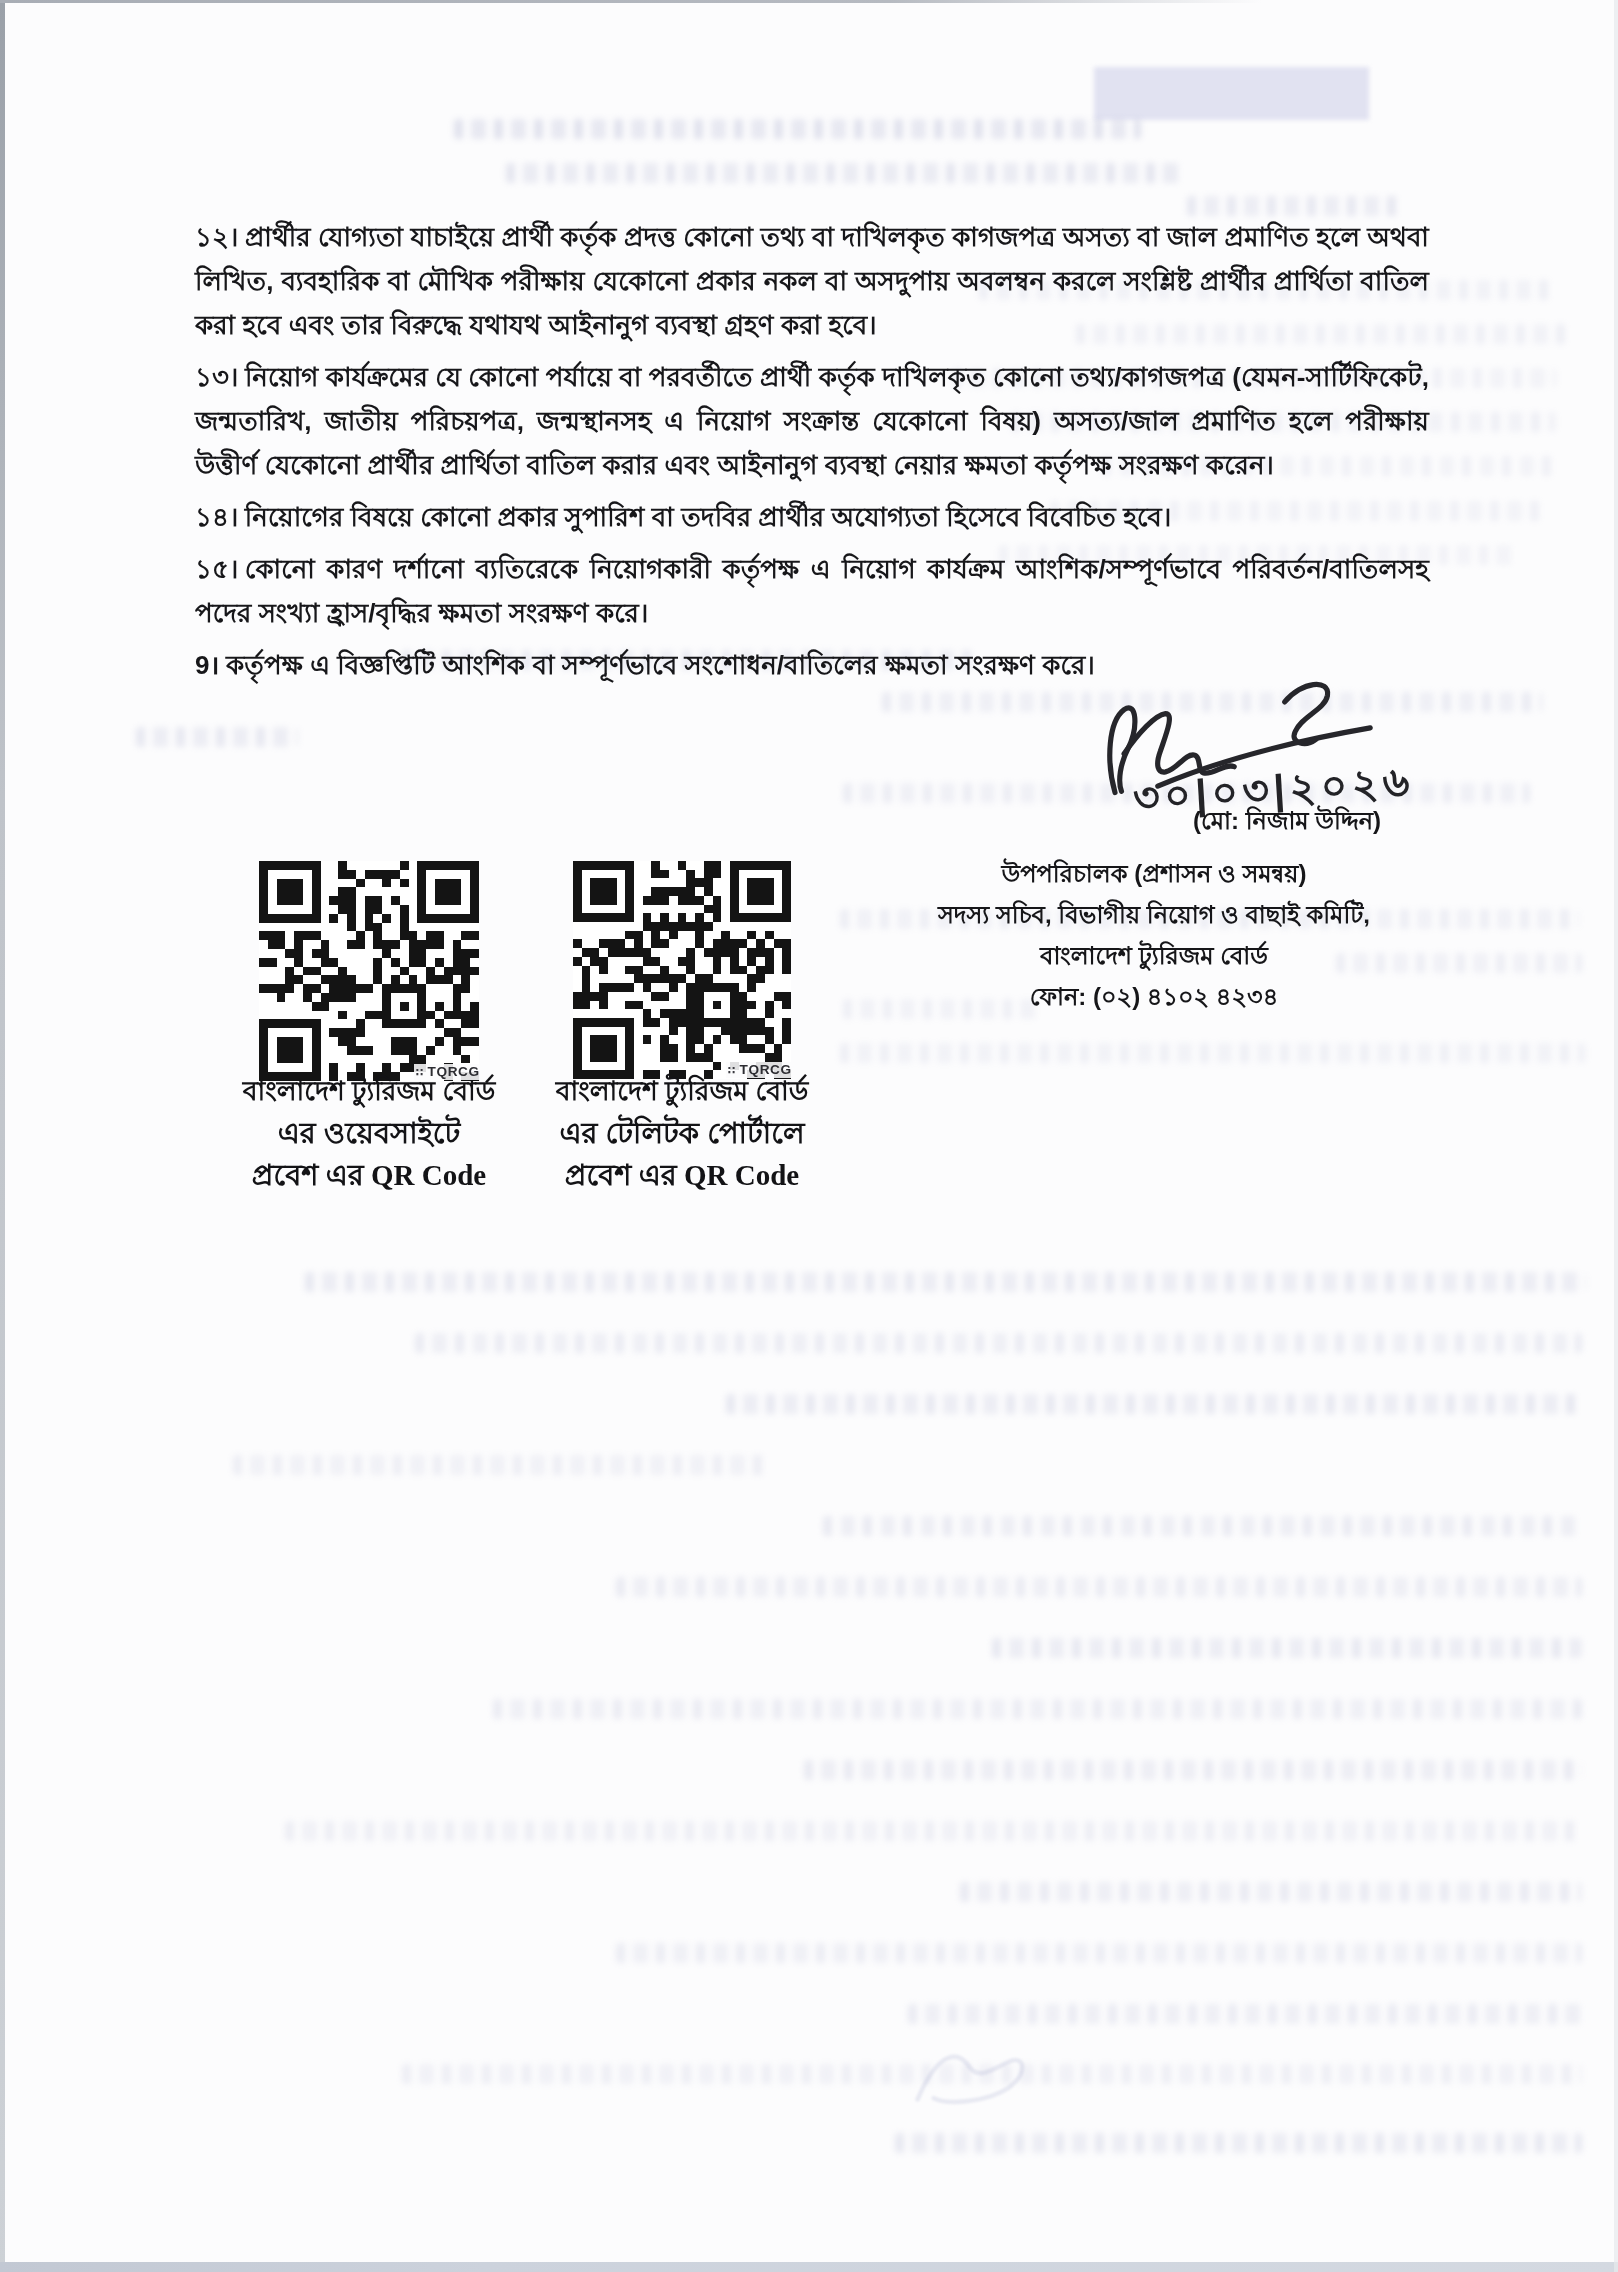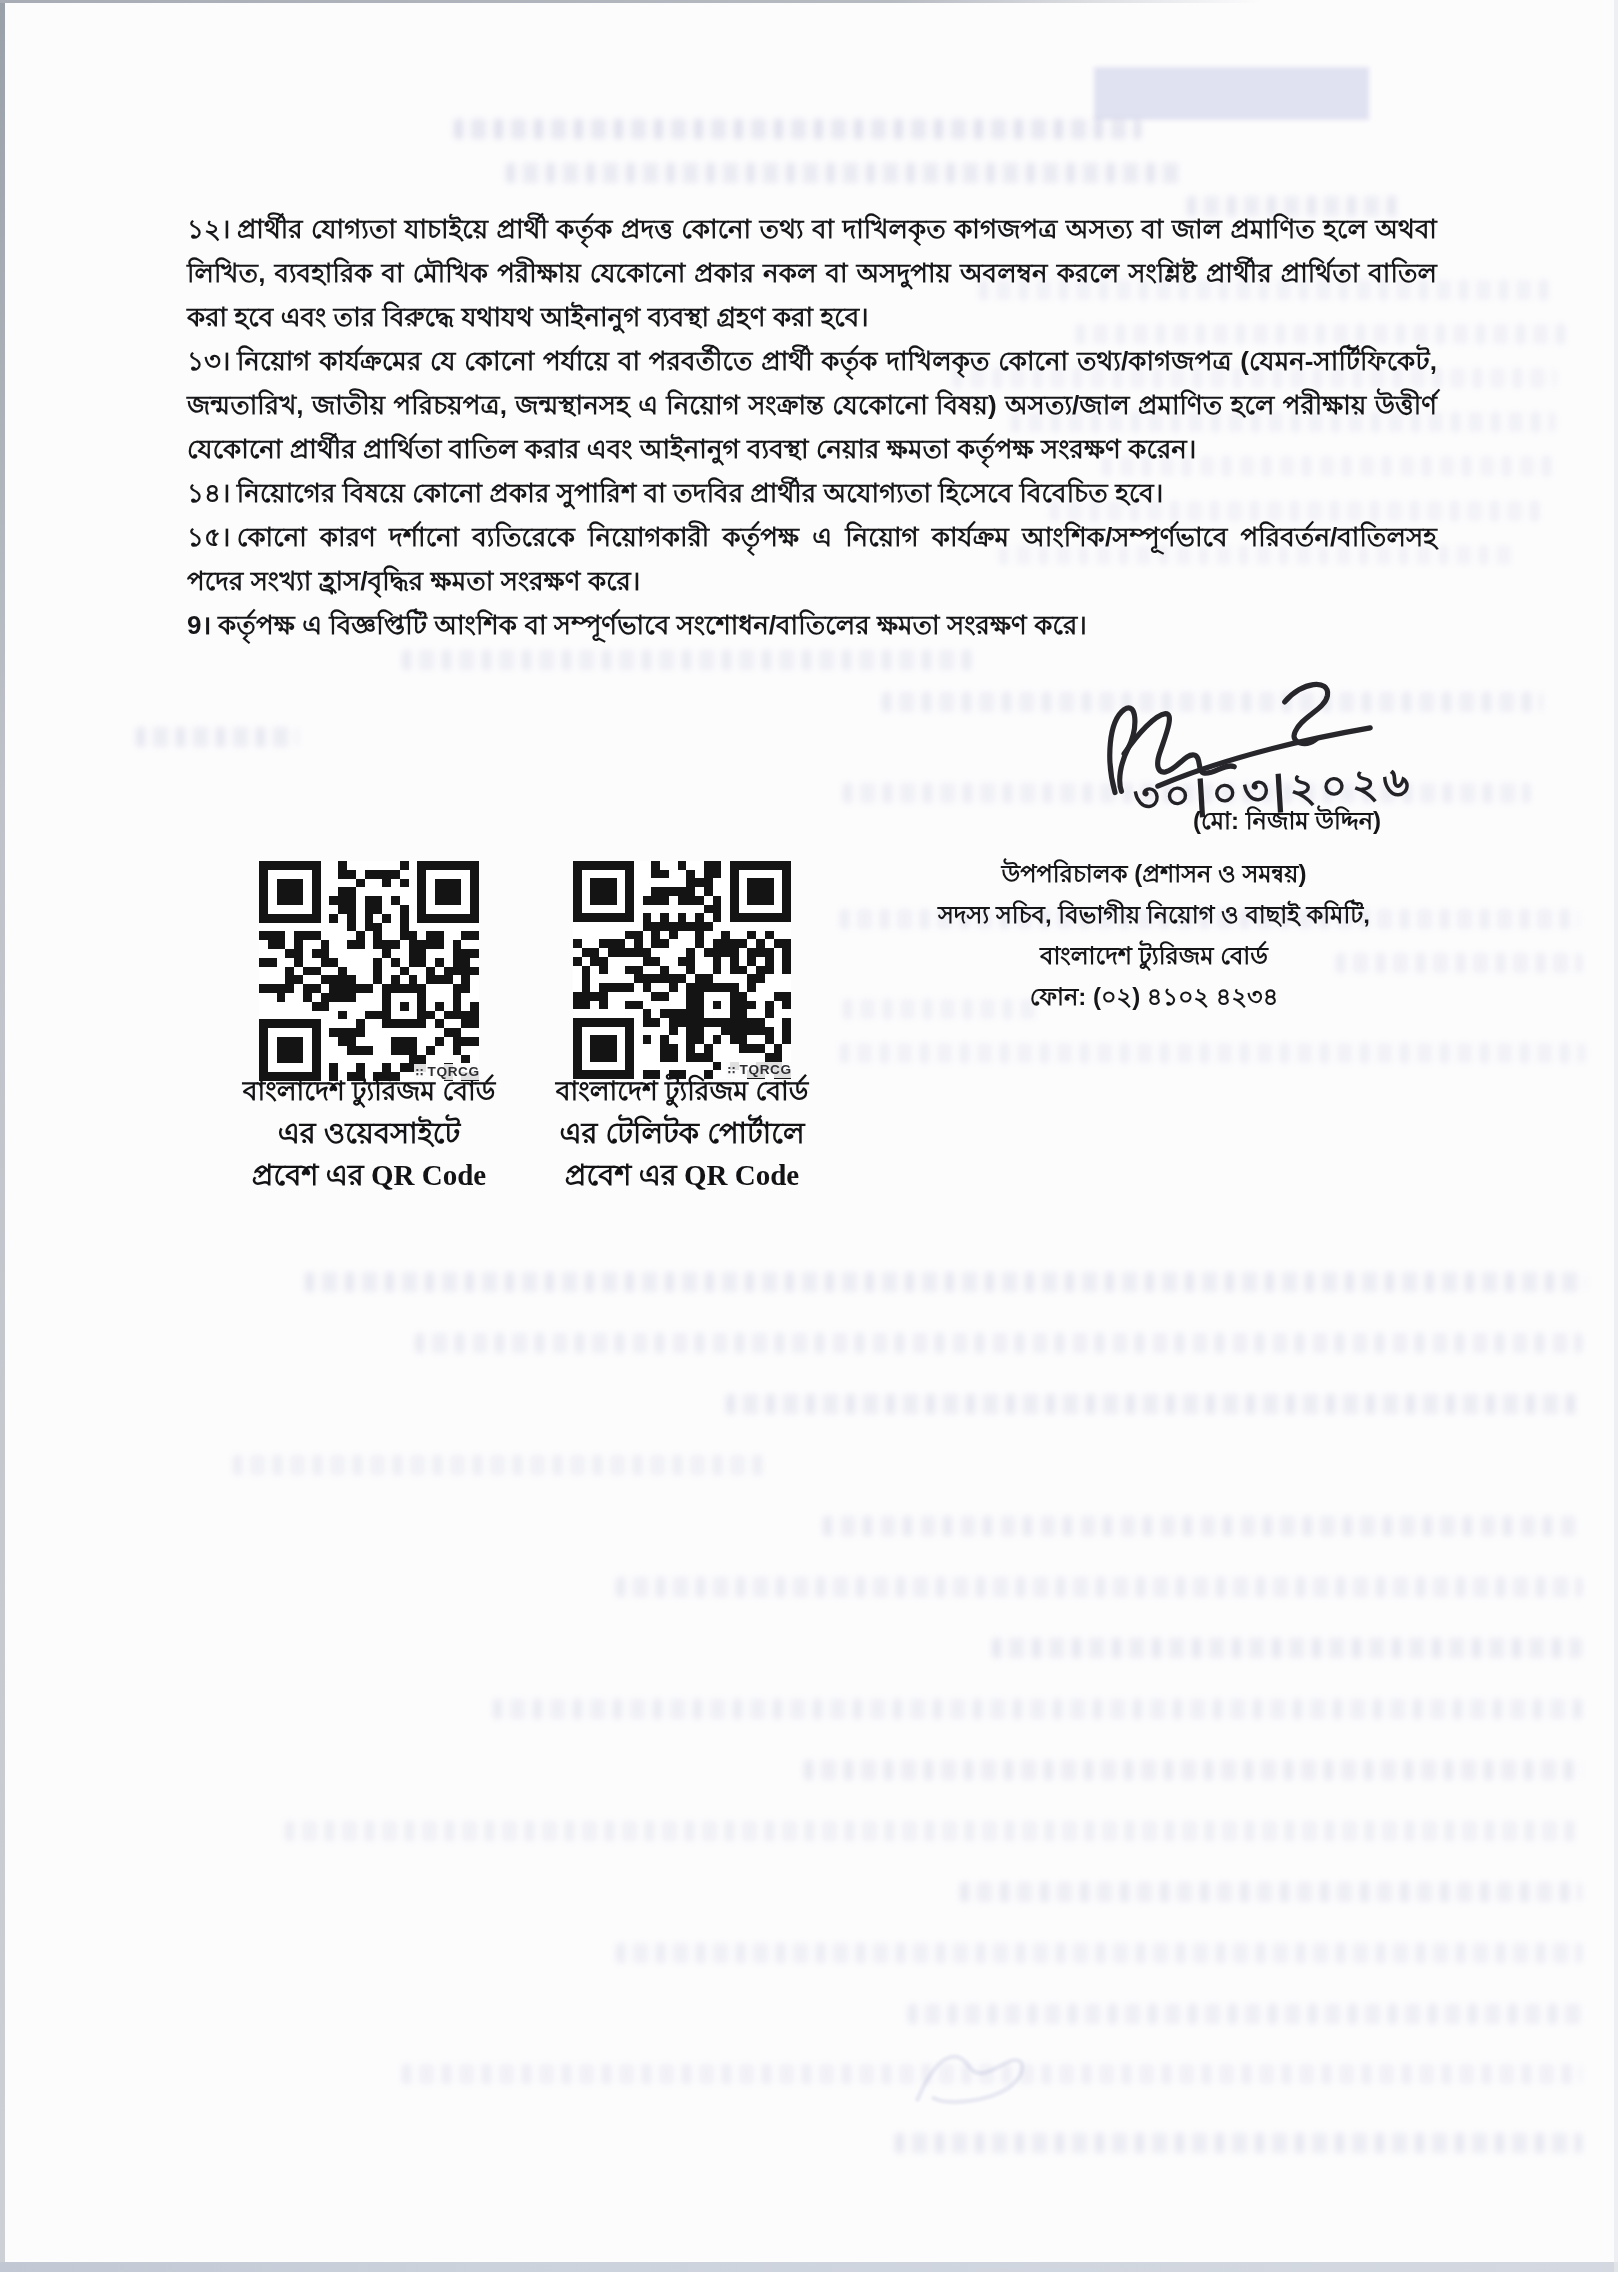--- a/index.html
+++ b/index.html
@@ -29,21 +29,21 @@
   .ghost-rect{position:absolute;left:1094px;top:67px;width:275px;height:53px;
     background:#e1e2f1;filter:blur(1.9px);}
   .ghost-scribble{position:absolute;left:898px;top:2028px;width:143px;height:91px;opacity:.20;}
 
   
   .body-text{
     position:absolute; left:187px; top:207px; width:1250px;
     font-size:26px; line-height:44px; text-align:justify;
     font-weight:600; letter-spacing:0.1px; color:#17171a;
   }
-  .para{margin:0;}
+  .para{margin:8px;}
   .num{font-weight:700; padding-right:6.5px;}
 
   
   .signature-svg{position:absolute; left:1093px; top:676px; width:285px; height:149px;}
   .hand-date{
     position:absolute; left:1133px; top:756px; width:337px;
     font-size:41px; font-weight:600; letter-spacing:4.5px;
     transform:rotate(-3.5deg); color:#232327; white-space:nowrap;
   }
   .sig-block{position:absolute; left:927px; top:803px; width:454px; text-align:center; color:#161619;}

